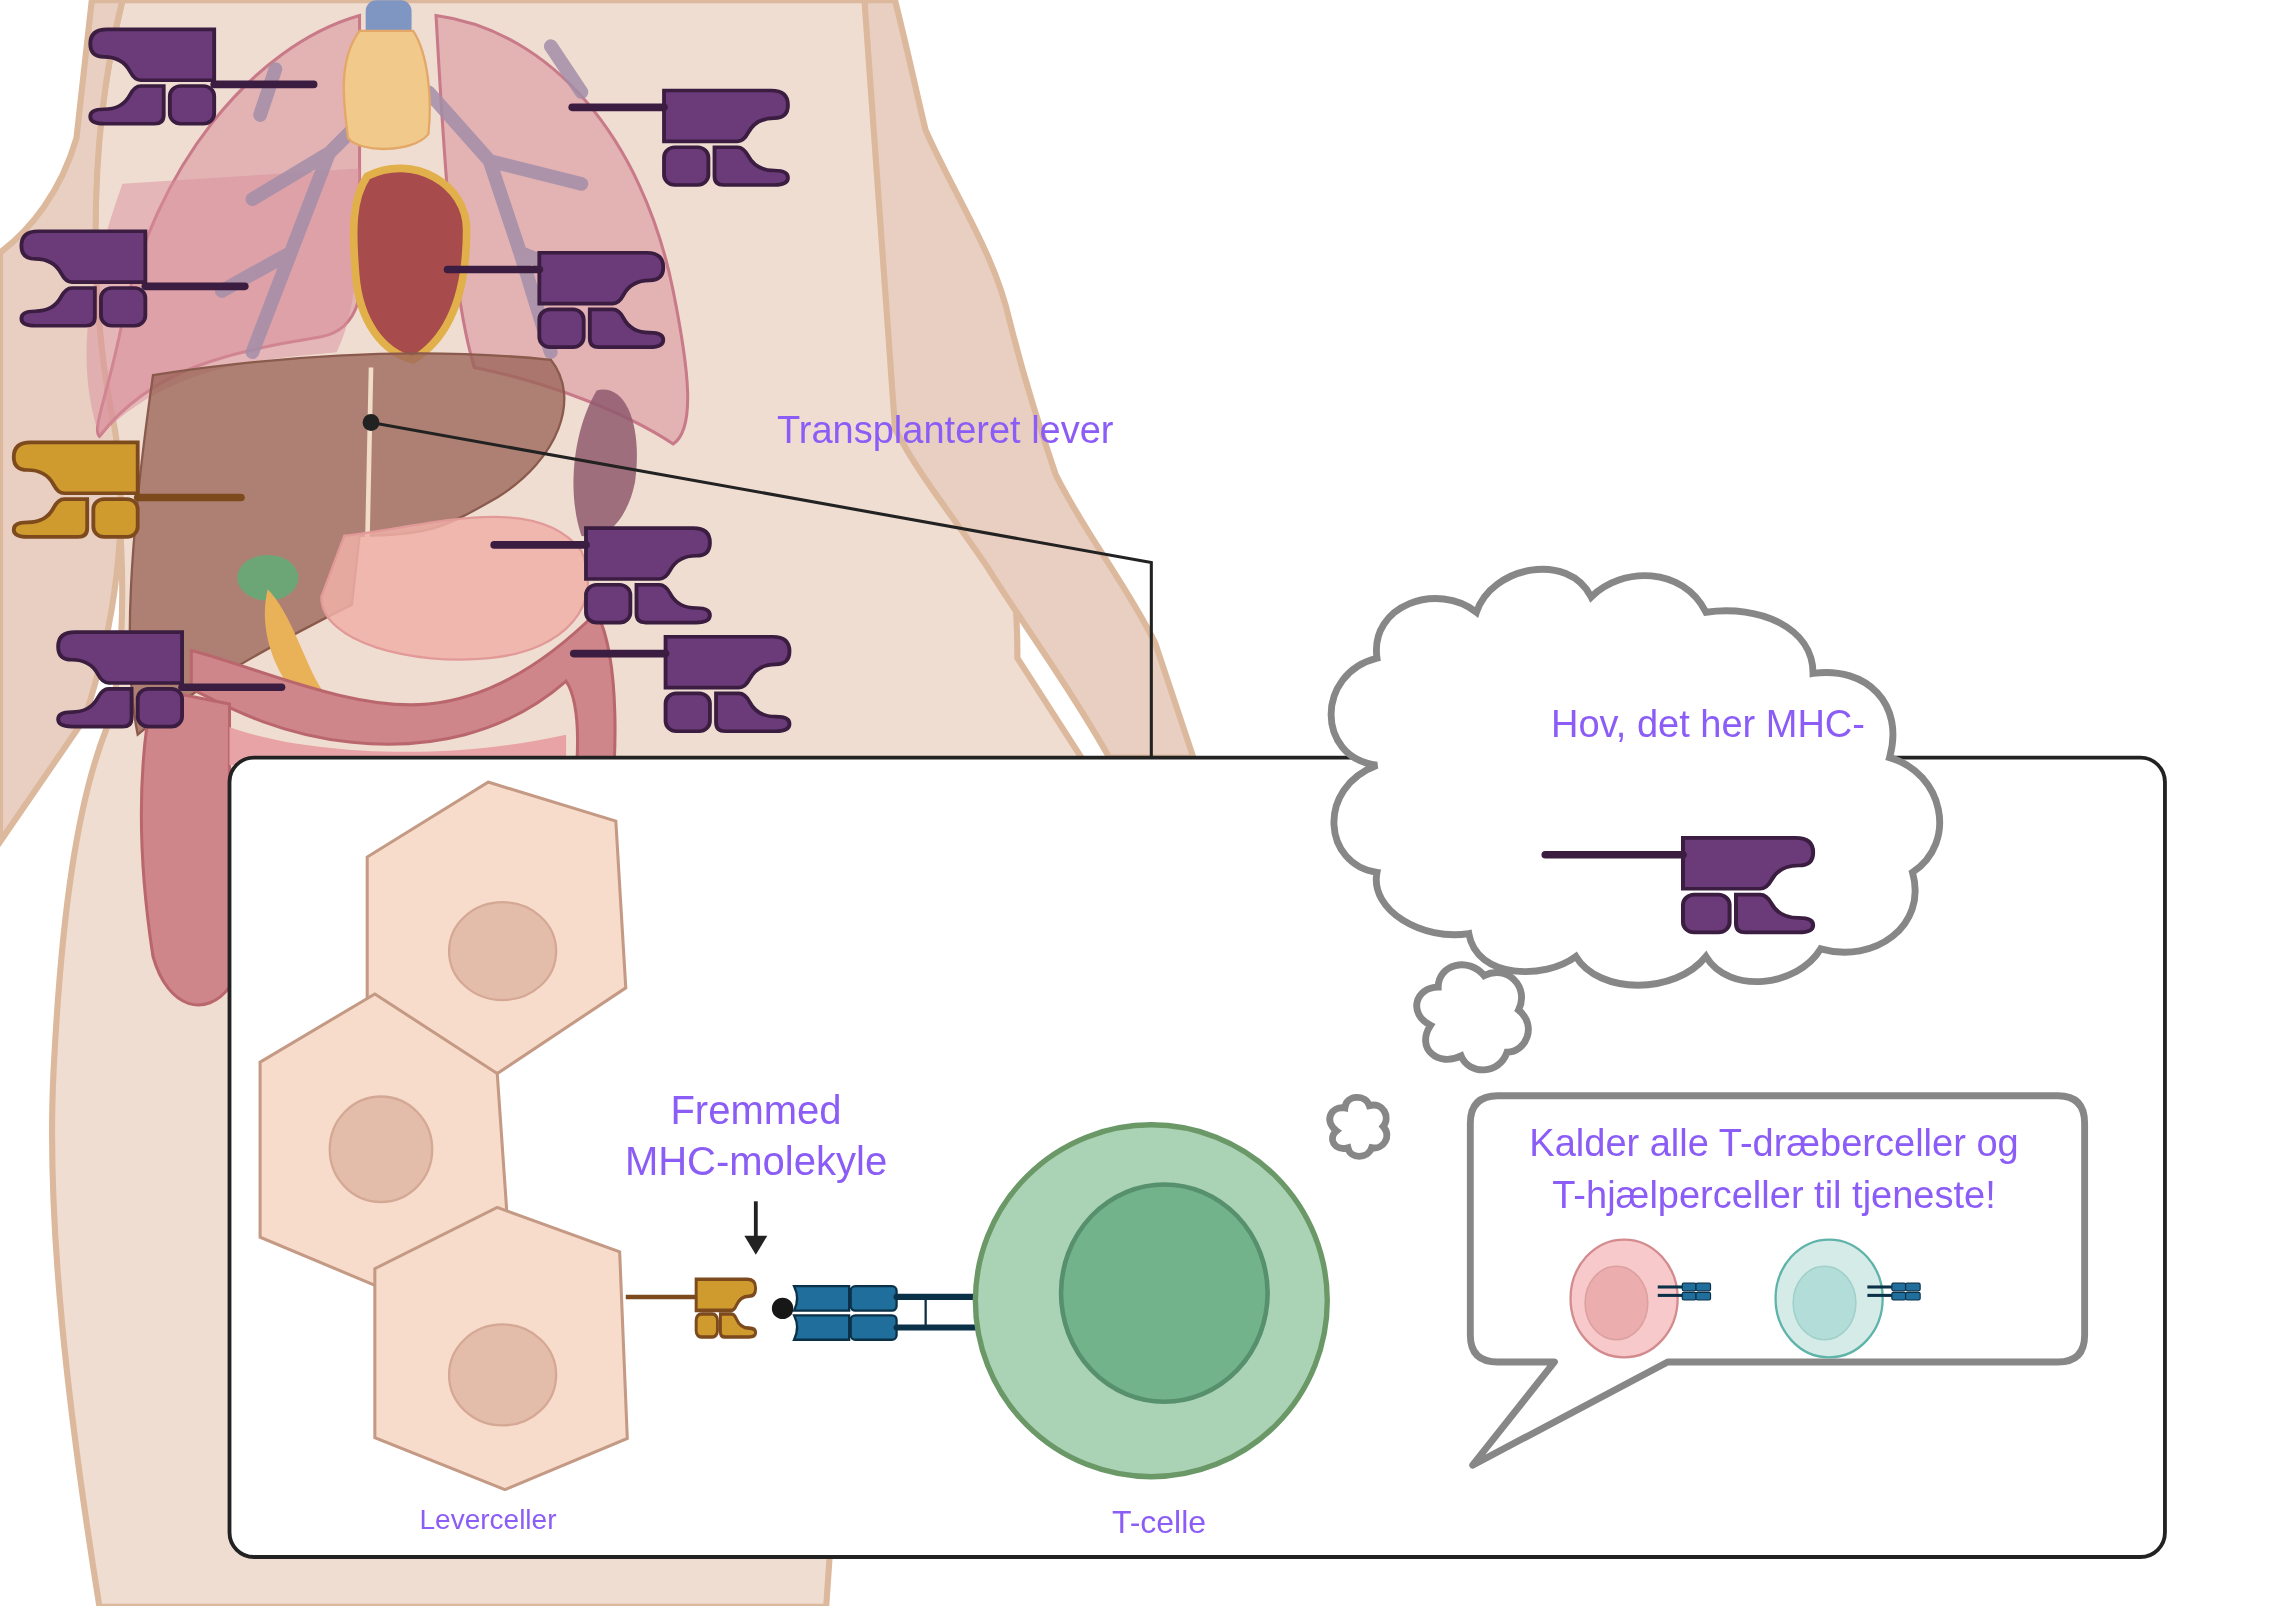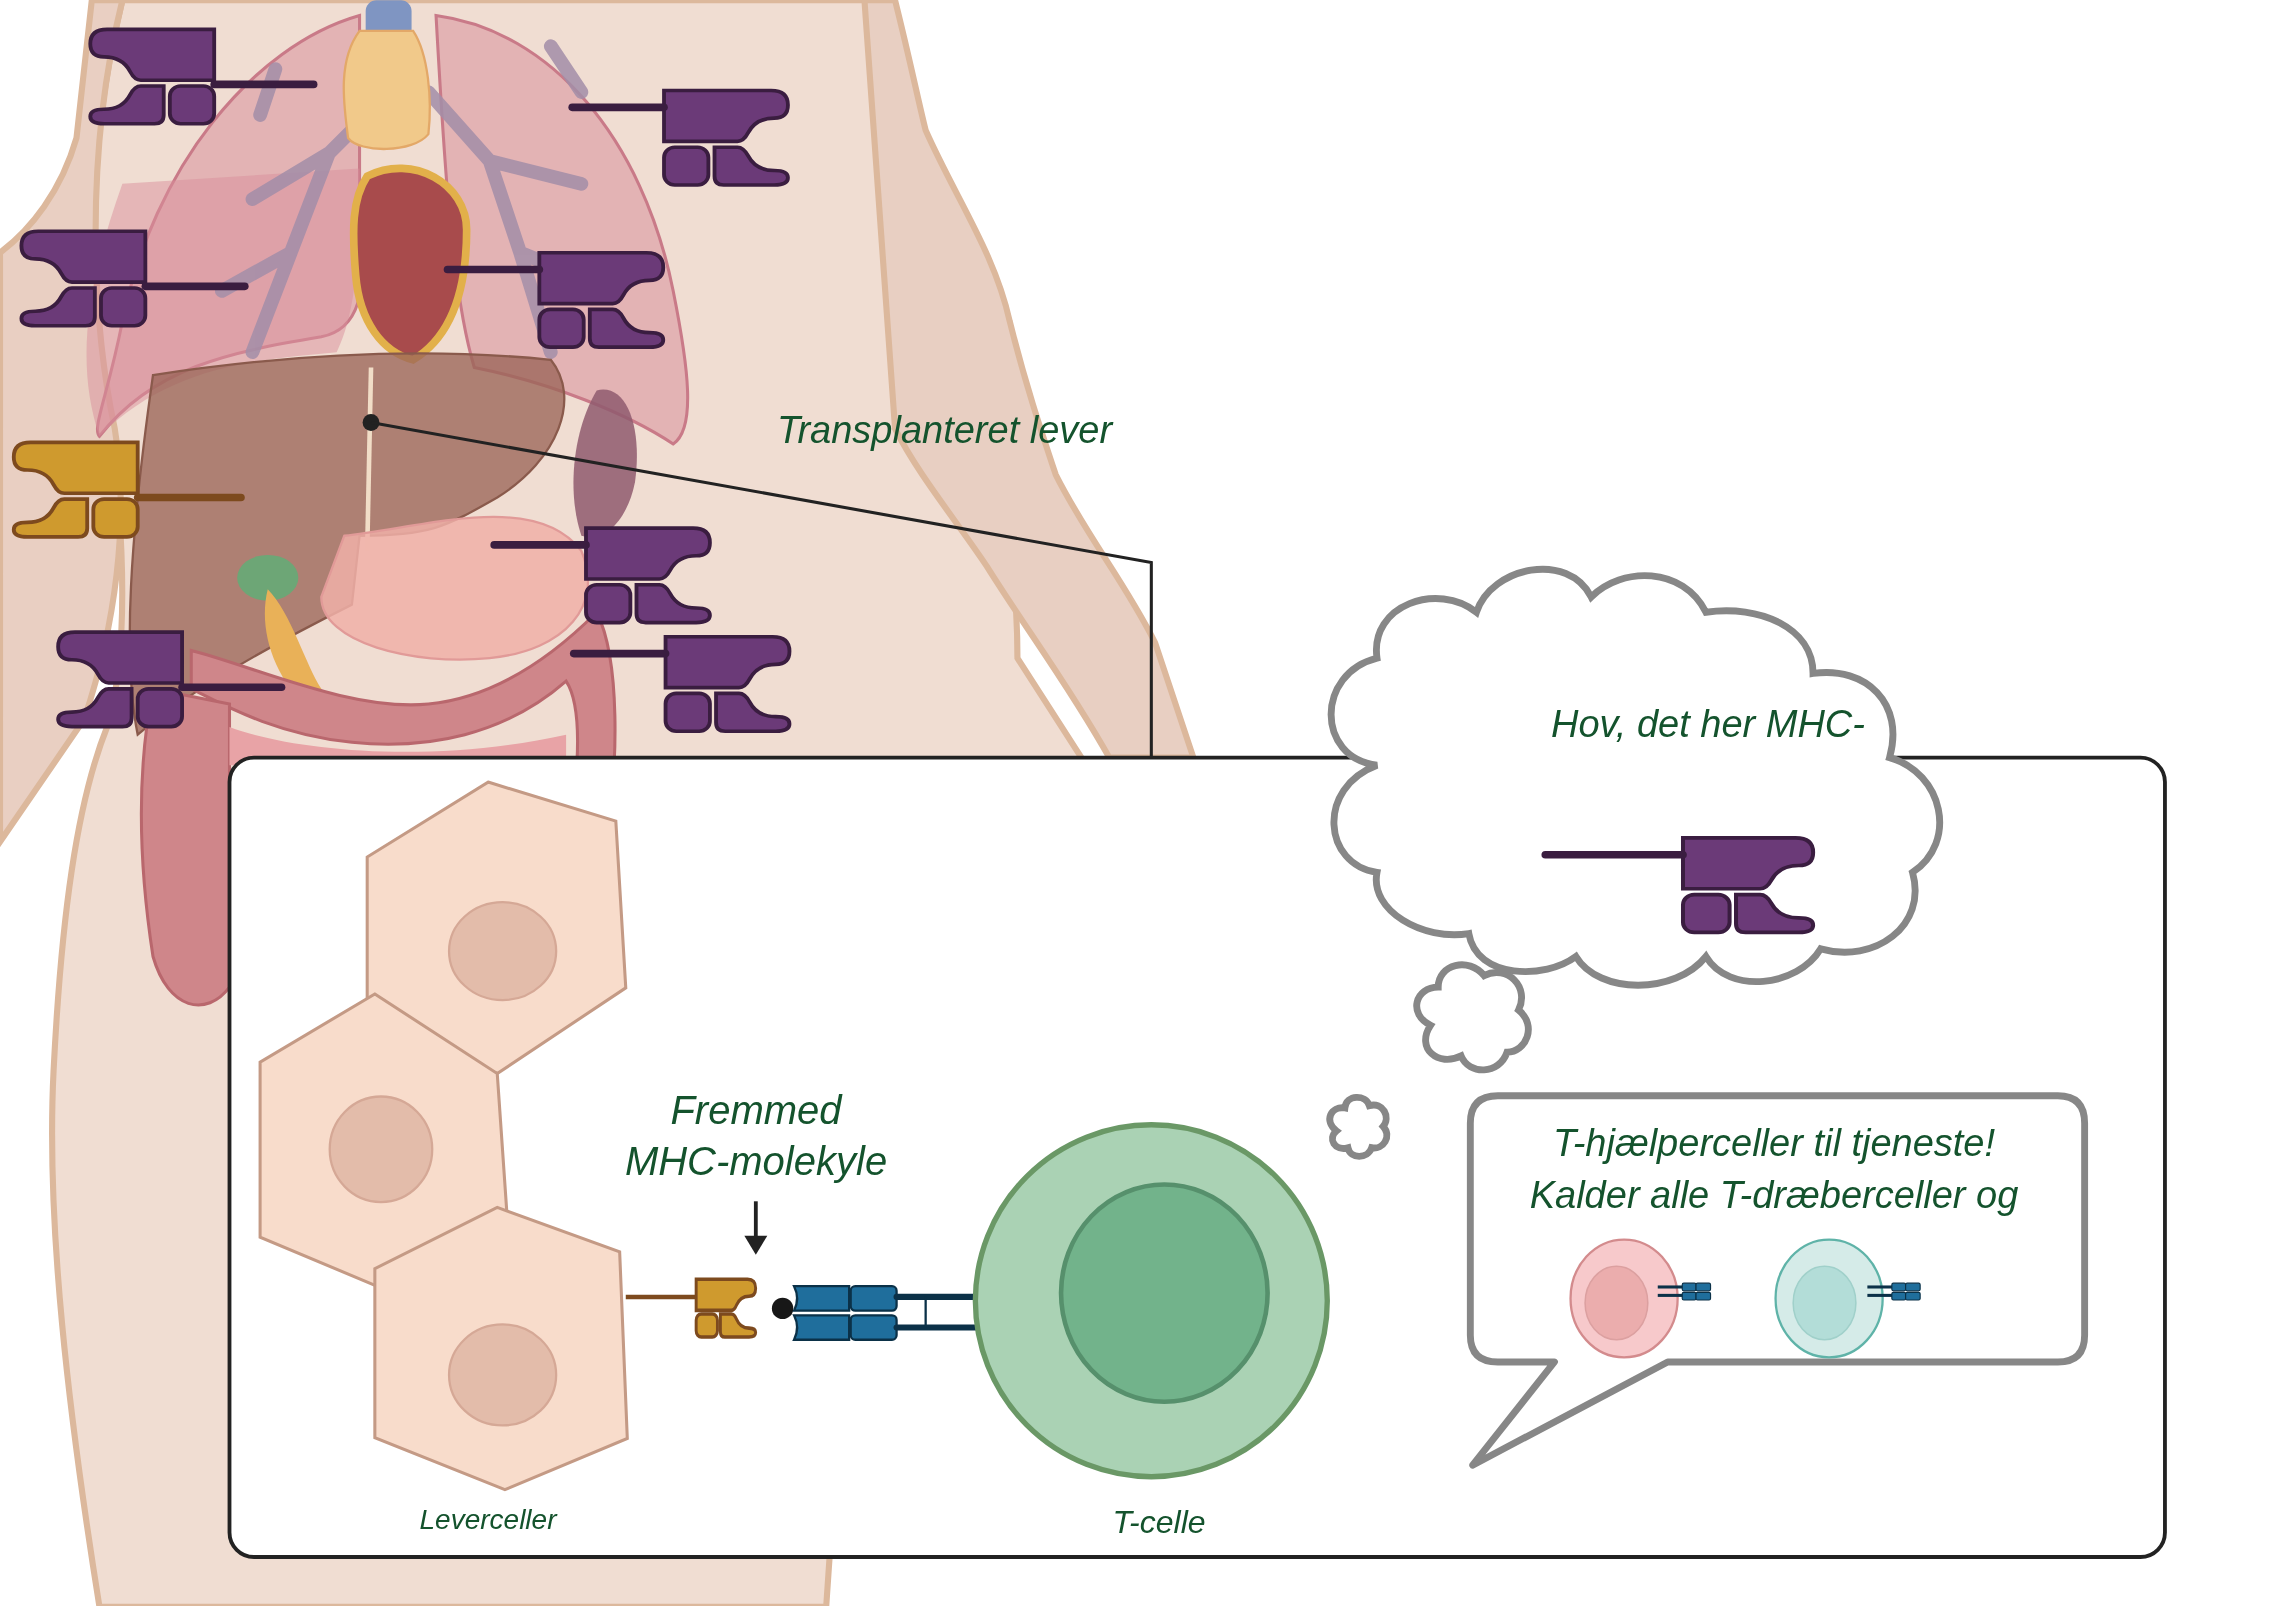--- a/index.html
+++ b/index.html
@@ -1,18 +1,18 @@
 <!DOCTYPE html>
 <html style="font-size:12.2px"><head>
 <meta charset="utf-8">
 <style>
   html, body { margin:0; padding:0; background:#ffffff; }
   body { width:2295px; height:1607px; position:relative; overflow:hidden; font-family:"Liberation Sans", "DejaVu Sans", sans-serif; }
   #stage { position:absolute; left:0; top:0; width:2295px; height:1607px; }
-  .lbl { position:absolute; color:#14532d; font-family:"Liberation Sans", "DejaVu Sans", sans-serif; white-space:nowrap;font-style:italic; }
+  .lbl { position:absolute; color:#8b5cf6; font-family:"Liberation Sans", "DejaVu Sans", sans-serif; white-space:nowrap; }
   .lbl-center { text-align:center; transform:translateX(-50%); }
   .line-block { display:block; }
 </style>
 </head>
 <body>
 
 <svg id="stage" width="2295" height="1607" viewBox="0 0 3000 2100" xmlns="http://www.w3.org/2000/svg">
   <defs>
 
     <g id="mhc-shape-right">
@@ -194,16 +194,16 @@
 </div>
 
 <div class="lbl lbl-center" style="left:488px; top:1504px; font-size:28px;">Leverceller</div>
 <div class="lbl lbl-center" style="left:1159px; top:1504px; font-size:32px;">T-celle</div>
 
 <div class="lbl lbl-center" style="left:1708px; top:663px; font-size:38px; line-height:51px;margin-top:36px;">
   <span class="line-block">Hov, det her MHC-</span>
 </div>
 
 <div class="lbl lbl-center" style="left:1774px; top:1117px; font-size:38px; line-height:52px;">
+  <span class="line-block">Kalder alle T-dræberceller og</span>
   <span class="line-block">T-hjælperceller til tjeneste!</span>
-  <span class="line-block">Kalder alle T-dræberceller og</span>
 </div>
 
 
 </body></html>

